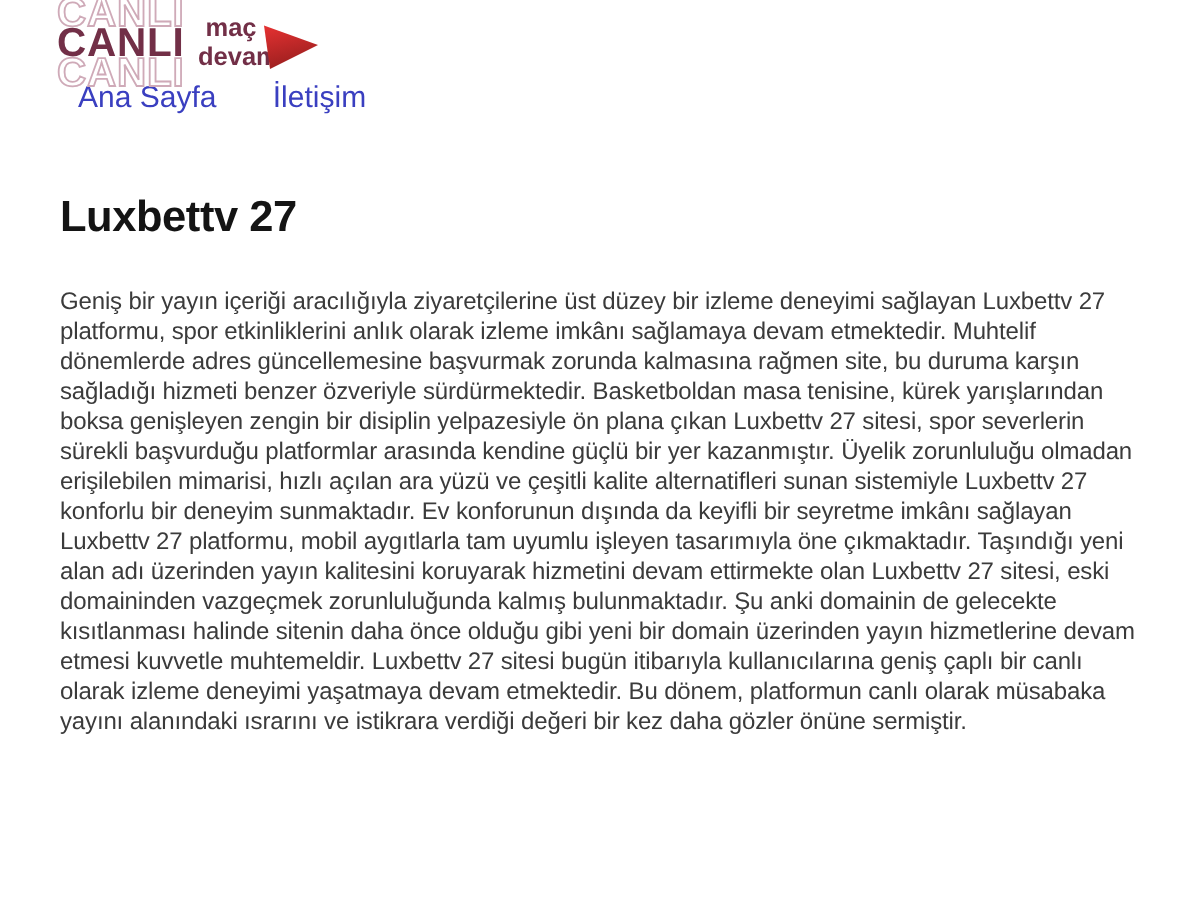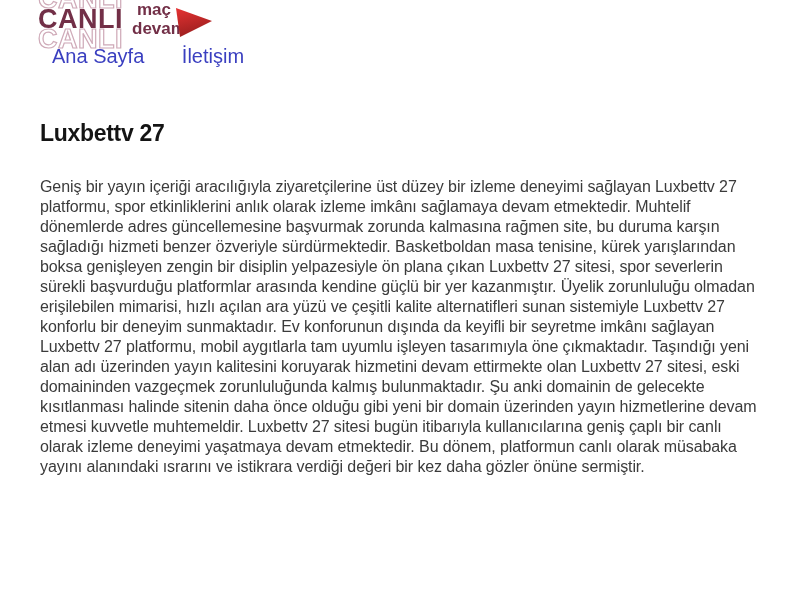--- a/index.html
+++ b/index.html
@@ -6,21 +6,21 @@
   html, body {
     margin: 0;
     padding: 0;
     background: #ffffff;
     width: 800px;
     height: 600px;
     overflow: hidden;
     font-family: "Liberation Sans", sans-serif;
   }
   .container {
-    margin: 3px 40px;
+    margin: 12px 40px;
     width: 722px;
   }
 
   
   .site-header {
     padding-top: 0;
   }
   .logo {
     position: relative;
     height: 40px;
@@ -75,21 +75,21 @@
     color: #3a3fc0;
     text-decoration: none;
     display: inline-block;
     margin-right: 32px;
     cursor: pointer;
   }
 
   
   .page-title {
     margin: 52px 0 0 0;
-    font-size: 23px;
+    font-size: 29px;
     font-weight: bold;
     color: #141414;
     letter-spacing: -0.3px;
     font-family: "Liberation Sans", sans-serif;
   }
   .article-body {
     margin: 30px 0 0 0;
     font-size: 16px;
     line-height: 20px;
     color: #3b3b3b;

